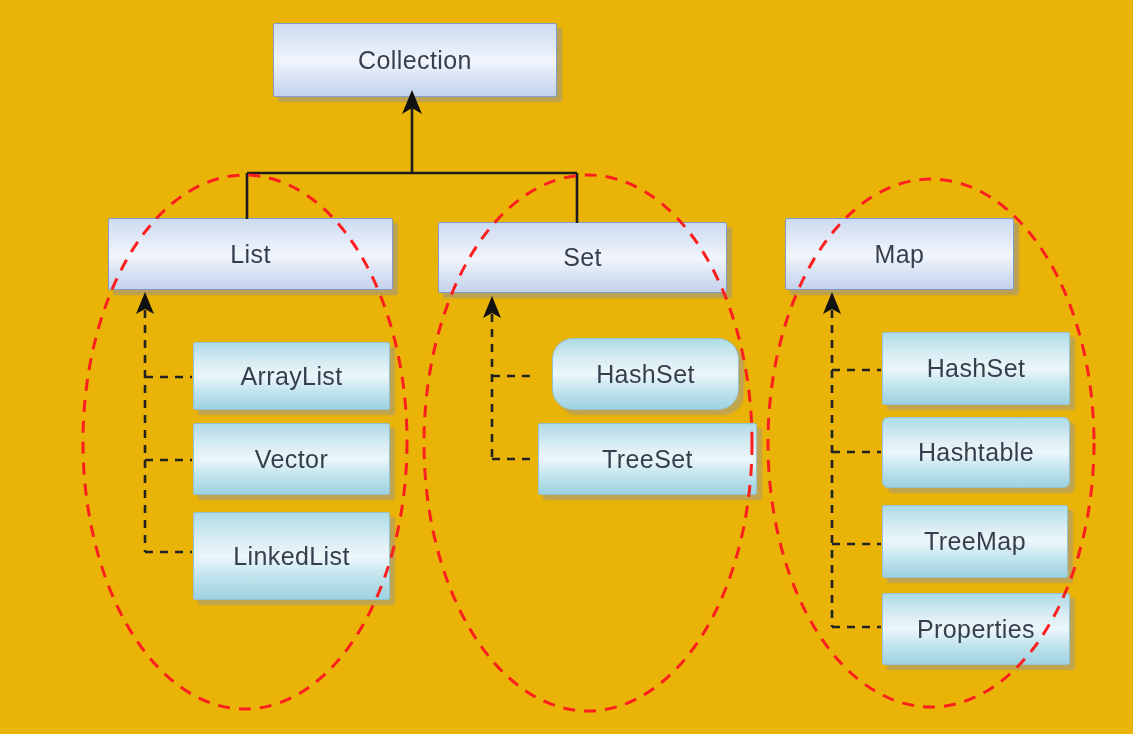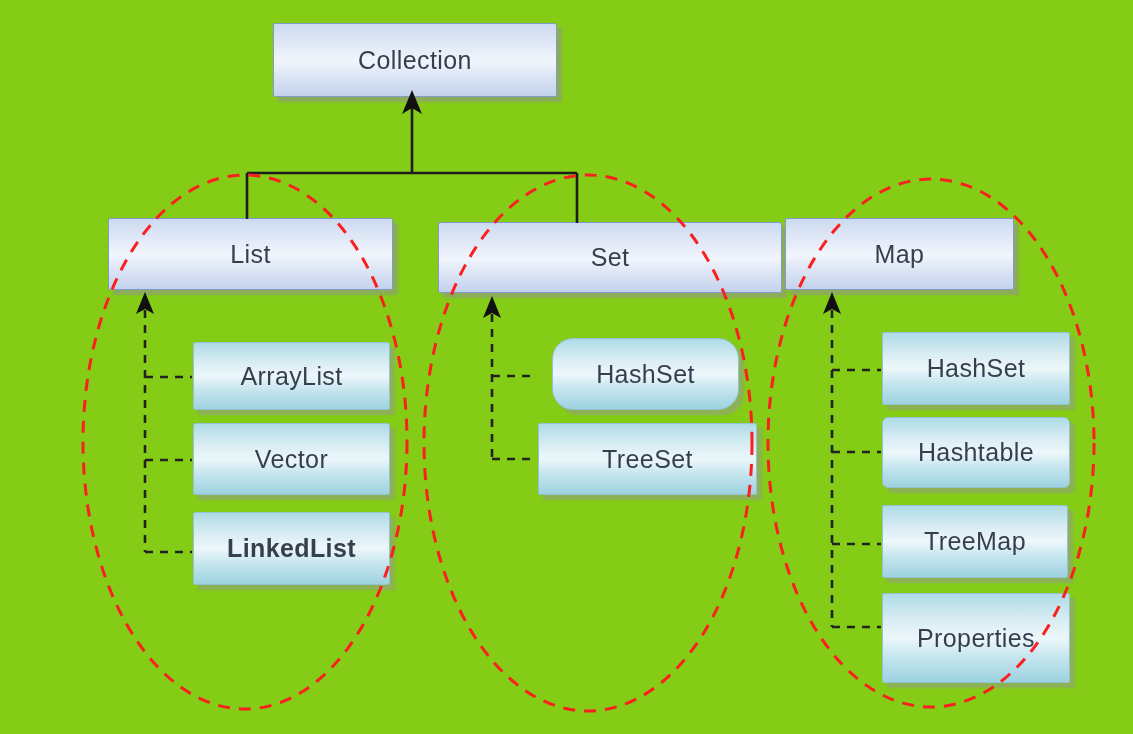--- a/index.html
+++ b/index.html
@@ -1,19 +1,19 @@
 <!DOCTYPE html>
 <html><head>
 <meta charset="utf-8">
 <style>
   html,body{margin:0;padding:0;background:#fdfdfd;}
   #canvas{
     position:relative;
     width:1133px;height:734px;
-    background:#84cc16;
+    background:#eab308;
     font-family:"Liberation Sans", sans-serif;
     overflow:hidden;
   }
   .node{
     position:absolute;
     display:flex;align-items:center;justify-content:center;
     font-size:25px;
     color:#373f4f;
     letter-spacing:0.4px;
     box-sizing:border-box;
@@ -36,35 +36,35 @@
 </style>
 </head>
 <body>
 
 <div id="canvas">
 
   <div class="node pbox" style="left:273px;top:23px;width:284px;height:74px;">Collection</div>
 
   <div class="node pbox" style="left:108px;top:218px;width:285px;height:72px;">List</div>
 
-  <div class="node pbox" style="left:438px;top:222px;width:344px;height:71px;">Set</div>
+  <div class="node pbox" style="left:438px;top:222px;width:289px;height:71px;">Set</div>
 
   <div class="node pbox" style="left:785px;top:218px;width:229px;height:72px;">Map</div>
 
   <div class="node cbox" style="left:193px;top:342px;width:197px;height:68px;">ArrayList</div>
   <div class="node cbox" style="left:193px;top:423px;width:197px;height:72px;">Vector</div>
-  <div class="node cbox" style="left:193px;top:512px;width:197px;height:73px;font-weight:bold;">LinkedList</div>
+  <div class="node cbox" style="left:193px;top:512px;width:197px;height:88px;">LinkedList</div>
 
   <div class="node cbox" style="left:552px;top:338px;width:187px;height:72px;border-radius:21px;">HashSet</div>
   <div class="node cbox" style="left:538px;top:423px;width:219px;height:72px;">TreeSet</div>
 
   <div class="node cbox" style="left:882px;top:332px;width:188px;height:73px;">HashSet</div>
   <div class="node cbox" style="left:882px;top:417px;width:188px;height:71px;border-radius:6px;">Hashtable</div>
   <div class="node cbox" style="left:882px;top:505px;width:186px;height:73px;">TreeMap</div>
-  <div class="node cbox" style="left:882px;top:593px;width:188px;height:90px;">Properties</div>
+  <div class="node cbox" style="left:882px;top:593px;width:188px;height:72px;">Properties</div>
 
   <svg class="overlay" width="1133" height="734" viewBox="0 0 1133 734">
 
     <g stroke="#1d1d1d" stroke-width="2.6" fill="none">
       <line x1="412" y1="106" x2="412" y2="174"></line>
       <line x1="247" y1="173" x2="577" y2="173"></line>
       <line x1="247" y1="173" x2="247" y2="219"></line>
       <line x1="577" y1="173" x2="577" y2="223"></line>
     </g>
     <polygon points="412,90 402,114 412,108 422,114" fill="#111"></polygon>

